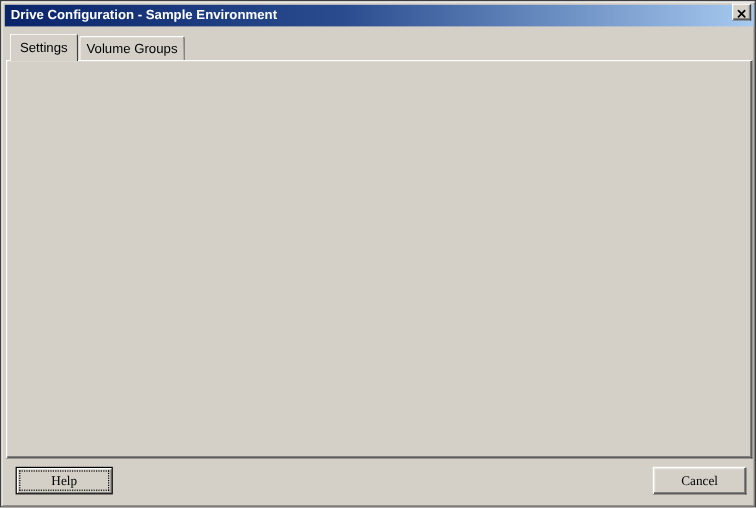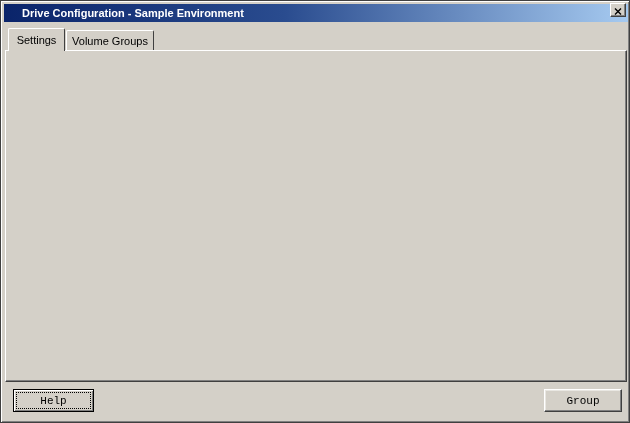--- a/index.html
+++ b/index.html
@@ -7,41 +7,41 @@
   body { font-family:"Liberation Sans", sans-serif; font-size:11px; color:#000; }
 
   .dialog { position:relative; width:630px; height:423px; background:#D4D0C8;
             border:1px solid #404040;
             box-shadow: inset 1px 1px 0 #FFFFFF, inset -1px -1px 0 #808080, inset 2px 2px 0 #D4D0C8; }
 
   
   .titlebar { position:absolute; left:3px; top:3px; width:624px; height:18px;
               background:linear-gradient(to right,#0A246A 0%, #2A4C8F 45%, #A6CAF0 100%);
               display:flex; align-items:center; }
-  .titlebar .title { color:#fff; font-weight:bold; padding-left:18px; white-space:nowrap;text-align:right; }
+  .titlebar .title { color:#fff; font-weight:bold; padding-left:5px; white-space:nowrap;text-align:right; }
   .close-btn { position:absolute; right:3px; top:2px; width:16px; height:14px;
                background:#D4D0C8; border:1px solid; border-color:#FFFFFF #404040 #404040 #FFFFFF;
                box-shadow: inset -1px -1px 0 #808080; display:flex; align-items:center; justify-content:center;
                padding:0; cursor:default; }
 
   
   .tab { position:absolute; background:#D4D0C8; border:1px solid;
          border-color:#FFFFFF #404040 #D4D0C8 #FFFFFF; border-bottom:none;
          border-radius:2px 2px 0 0; display:flex; align-items:center; justify-content:center; }
   .tab-active   { left:7px;  top:27px; width:57px; height:23px; z-index:3; }
   .tab-inactive { left:65px; top:29px; width:88px; height:20px; z-index:1; }
 
   .panel { position:absolute; left:4px; top:49px; width:622px; height:332px;
            background:#D4D0C8; border:1px solid; border-color:#FFFFFF #404040 #404040 #FFFFFF;
            box-shadow: inset -1px -1px 0 #808080; z-index:2; }
 
   .section-label { position:absolute; white-space:nowrap; }
 
   
-  .btn { position:absolute; background:#D4D0C8; font-family:Liberation Mono, monospace; font-size:11px;
+  .btn { position:absolute; background:#D4D0C8; font-family:Liberation Serif, serif; font-size:11px;
          border:1px solid; border-color:#FFFFFF #404040 #404040 #FFFFFF;
          box-shadow: inset -1px -1px 0 #808080, inset 1px 1px 0 #E9E7E2;
          display:flex; align-items:center; justify-content:center; cursor:default; }
   .btn-default { border:1px solid #000; box-shadow: inset 1px 1px 0 #FFFFFF, inset -1px -1px 0 #808080;
                  outline:1px dotted #000; outline-offset:-4px; }
 
   
   .tbl { position:absolute; background:#D4D0C8; border:1px solid;
          border-color:#404040 #FFFFFF #FFFFFF #404040; overflow:hidden; }
   .thead { display:flex; height:18px; border-bottom:1px solid #808080; background:#D4D0C8; }
@@ -265,15 +265,15 @@
         <span>Vol...</span>
         <span class="arrow-slot">
             <span class="arrow"></span>
           </span>
       </div>
       <div class="td white" style="width:124px; border-right:none;">512 MB</div>
     </div>
   </div>
 
   <button class="btn btn-default" style="left:12px; top:388px; width:81px; height:23px;">Help</button>
-  <button class="btn" style="left:543px; top:388px; width:78px; height:23px;">Group</button>
+  <button class="btn" style="left:543px; top:388px; width:78px; height:23px;">Cancel</button>
 
 </div>
 
 </body></html>

